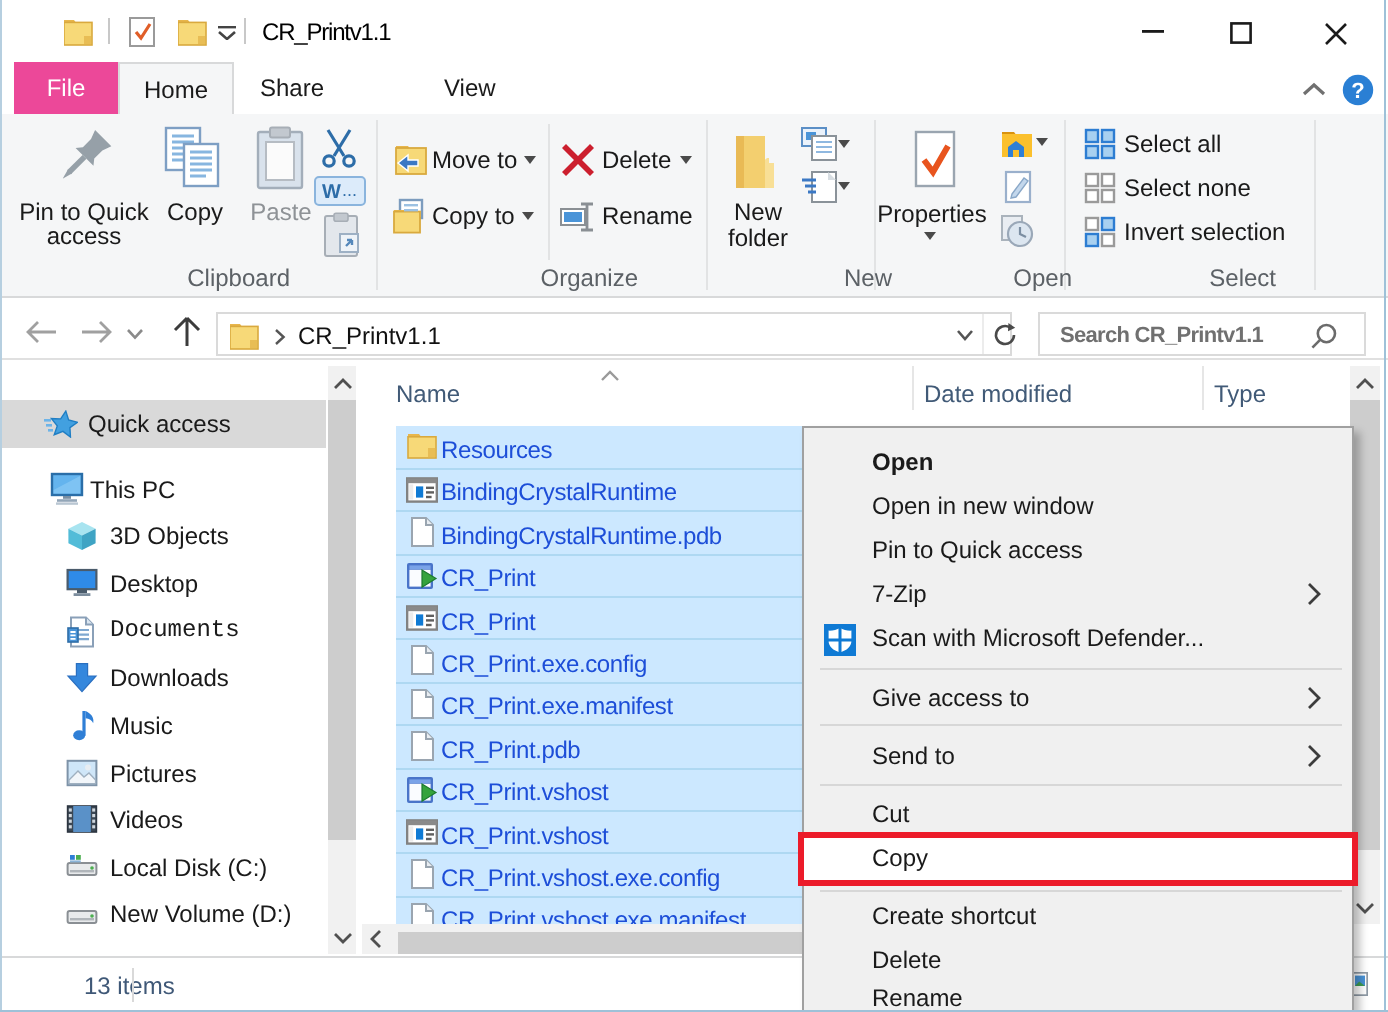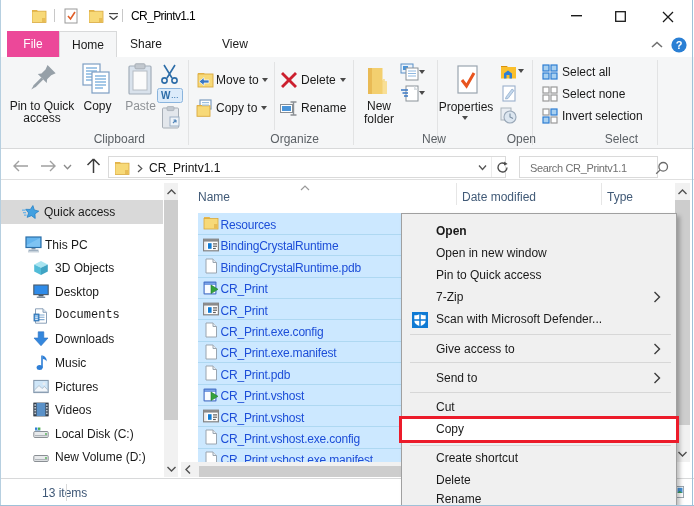--- a/index.html
+++ b/index.html
@@ -24,21 +24,21 @@
 
 #ribbon { left:0; top:57px; width:694px; height:92px; background:#f5f6f7; border-bottom:1px solid #d8d9da; }
 .gsep { position:absolute; top:3px; width:1px; height:85px; background:#e2e3e4; }
 .glabel { position:absolute; top:75px; width:100px; text-align:right; font-size:12px; color:#5c6166; }
 .rtxt { position:absolute; font-size:12px; color:#1a1a1a; white-space:nowrap; }
 .gray { color:#8e9296; }
 .dd { position:absolute; width:0; height:0; border-left:3.5px solid transparent; border-right:3.5px solid transparent; border-top:4px solid #4a4a4a; }
 
 #addr { left:0; top:149px; width:694px; height:31px; background:#fff; border-bottom:1px solid #e0e0e0; }
 #abox { position:absolute; left:108px; top:7px; width:398px; height:22px; border:1px solid #dadada; background:#fff; }
-#sbox { position:absolute; left:519px; top:7px; width:139px; height:22px; border:1px solid #dadada; background:#fff; }
+#sbox { position:absolute; left:519px; top:7px; width:164px; height:22px; border:1px solid #dadada; background:#fff;font-weight:bold; }
 
 #content { left:0; top:180px; width:694px; height:298px; background:#fff; }
 .navitem { position:absolute; font-size:12px; color:#1a1a1a; white-space:nowrap; }
 .sb { background:#f1f1f1; position:absolute; }
 .thumb { background:#cdcdcd; position:absolute; }
 .hdrtxt { position:absolute; font-size:12px; color:#415a77; white-space:nowrap; }
 .row { position:absolute; left:198px; width:478px; height:21.4px; background:#cce8ff; border-bottom:1px solid #aed8f2; }
 .rowtxt { position:absolute; left:22.5px; top:4.5px; font-size:12px; letter-spacing:-0.2px; color:#1d4ed8; white-space:nowrap; }
 .ficon { position:absolute; left:5px; top:2px; }
 

